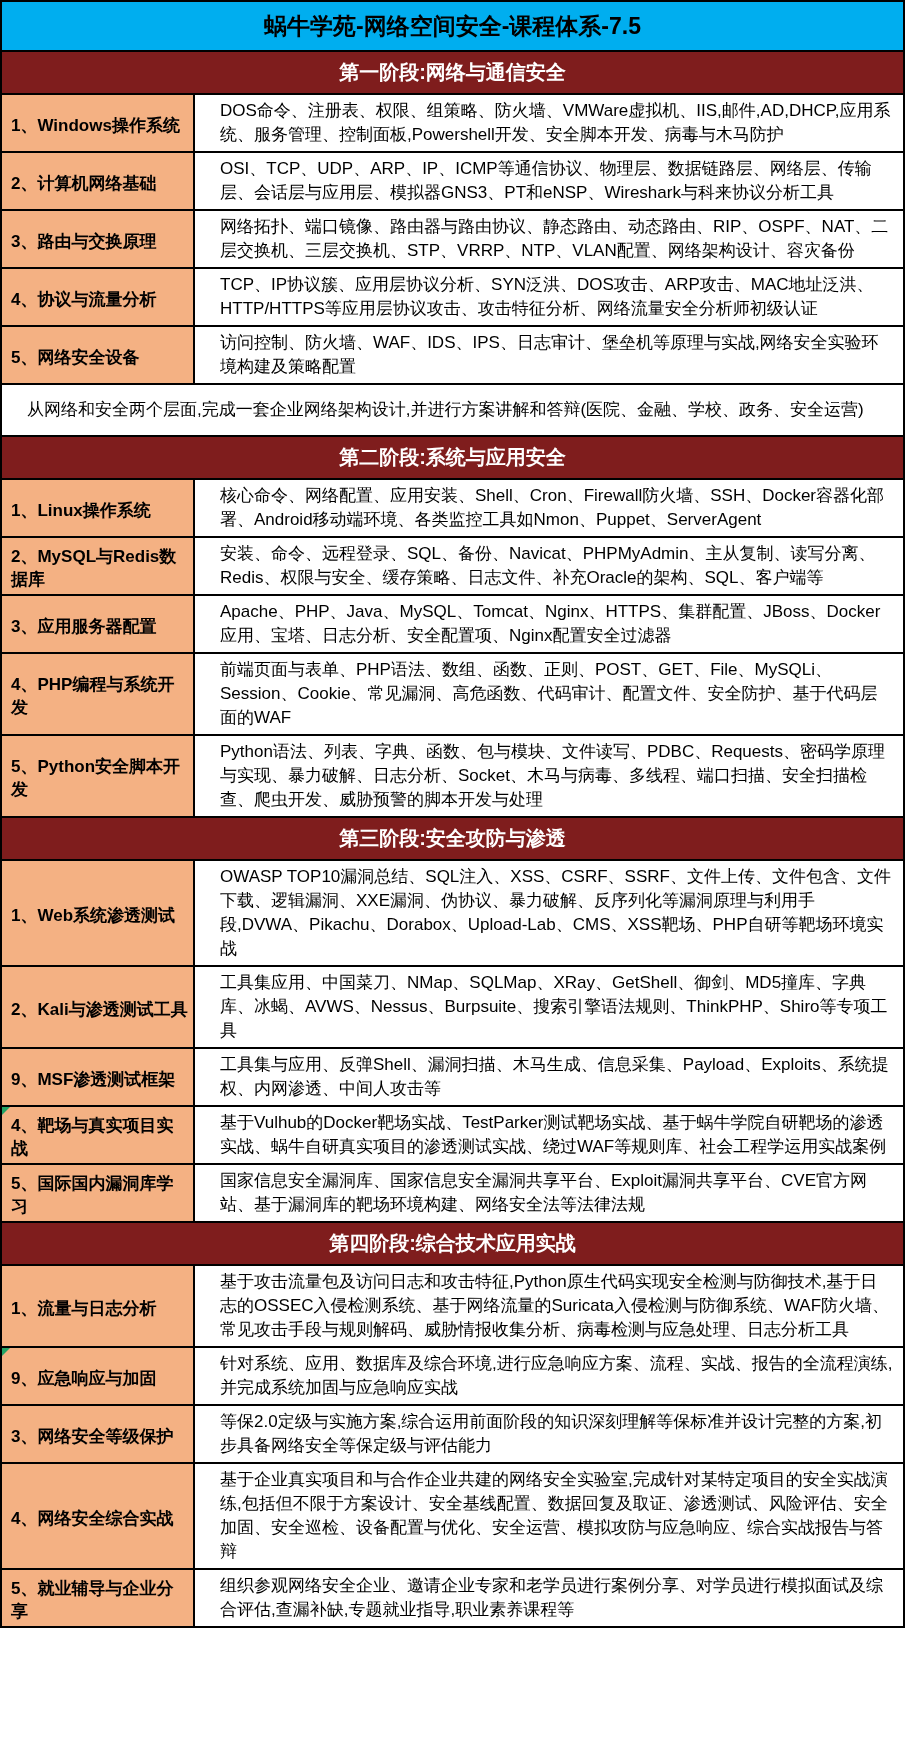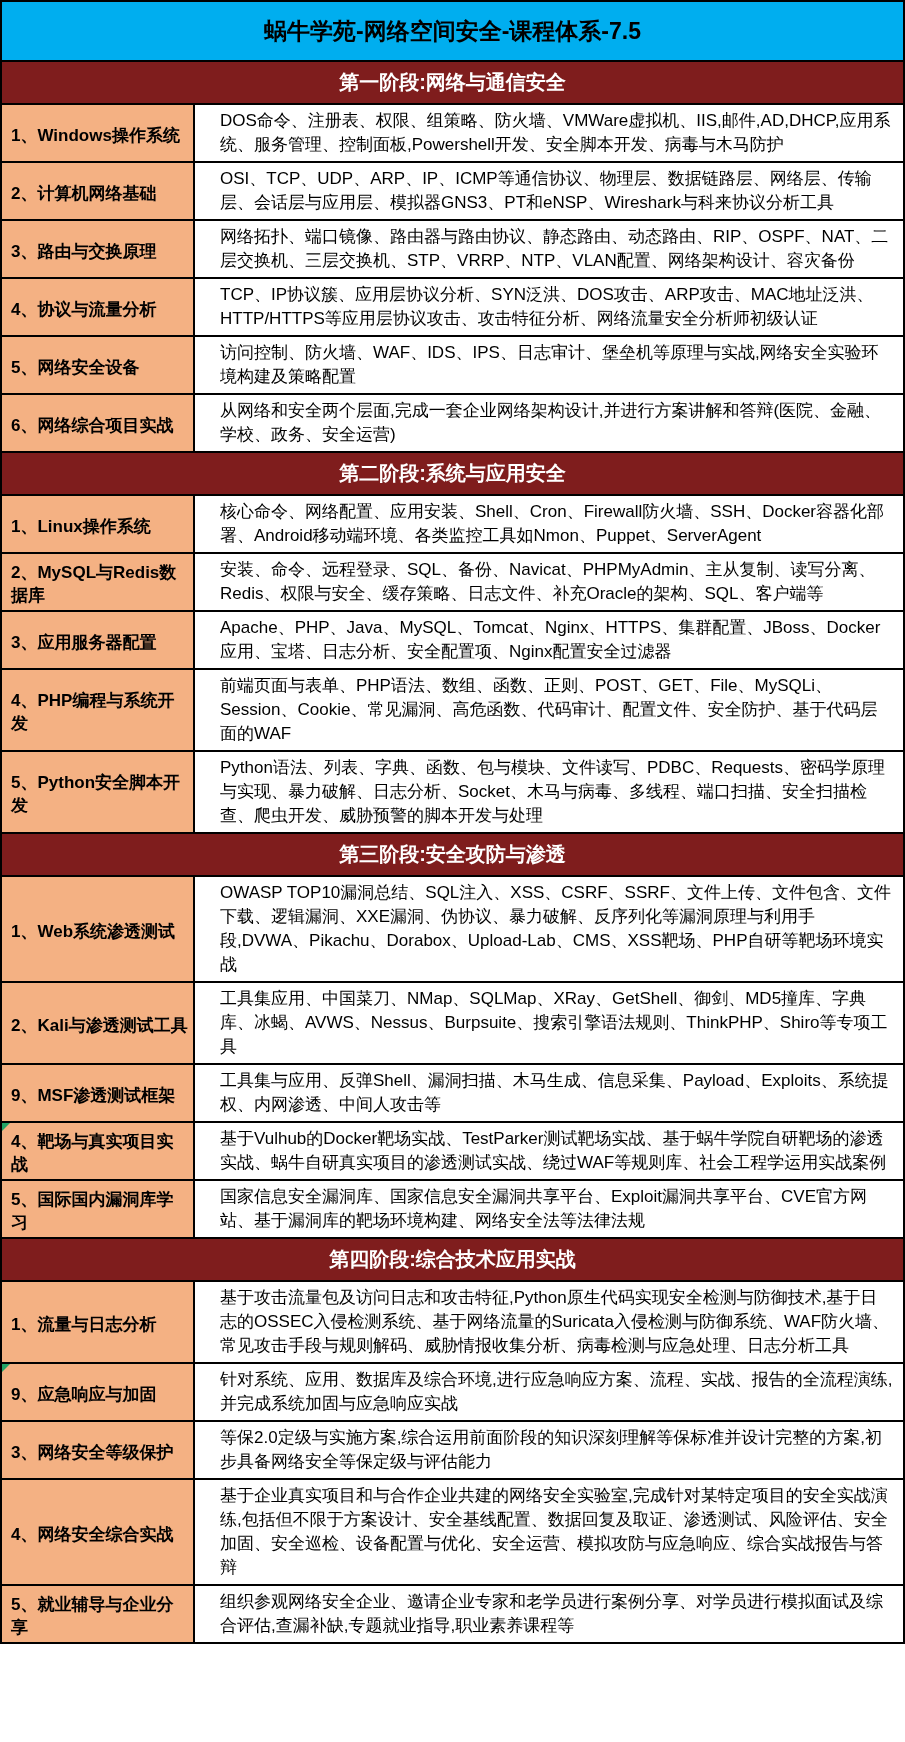--- a/index.html
+++ b/index.html
@@ -5,21 +5,21 @@
   html,body{margin:0;padding:0;background:#ffffff;}
   .wrap{
     width:905px;
     box-sizing:border-box;
     border:2px solid #000;
     font-family:"Liberation Sans","DejaVu Sans",sans-serif;
     color:#000;
   }
   .title-bar{
     background:#00AEEF;
-    height:58px;
+    height:48px;
     display:flex;align-items:center;justify-content:center;
     font-size:23px;font-weight:bold;color:#000;
     text-align:center;
   }
   #stages > div{border-top:2px solid #000;}
   .stage-banner{
     background:#7f1d1d;
     height:41px;
     display:flex;align-items:center;justify-content:center;
     font-size:20px;font-weight:bold;color:#ffffff;
@@ -90,23 +90,20 @@
       </div>
       <div class="row">
         <div class="cell-course">
           <span>5、网络安全设备</span>
         </div>
         <div class="cell-content">
           <span>访问控制、防火墙、WAF、IDS、IPS、日志审计、堡垒机等原理与实战,网络安全实验环境构建及策略配置</span>
         </div>
       </div>
       <div class="row">
-        <div class="cell-course">
-          <span>6、网络综合项目实战</span>
-        </div>
         <div class="cell-content">
           <span>从网络和安全两个层面,完成一套企业网络架构设计,并进行方案讲解和答辩(医院、金融、学校、政务、安全运营)</span>
         </div>
       </div>
       <div class="stage-banner">第二阶段:系统与应用安全</div>
       <div class="row">
         <div class="cell-course">
           <span>1、Linux操作系统</span>
         </div>
         <div class="cell-content">

